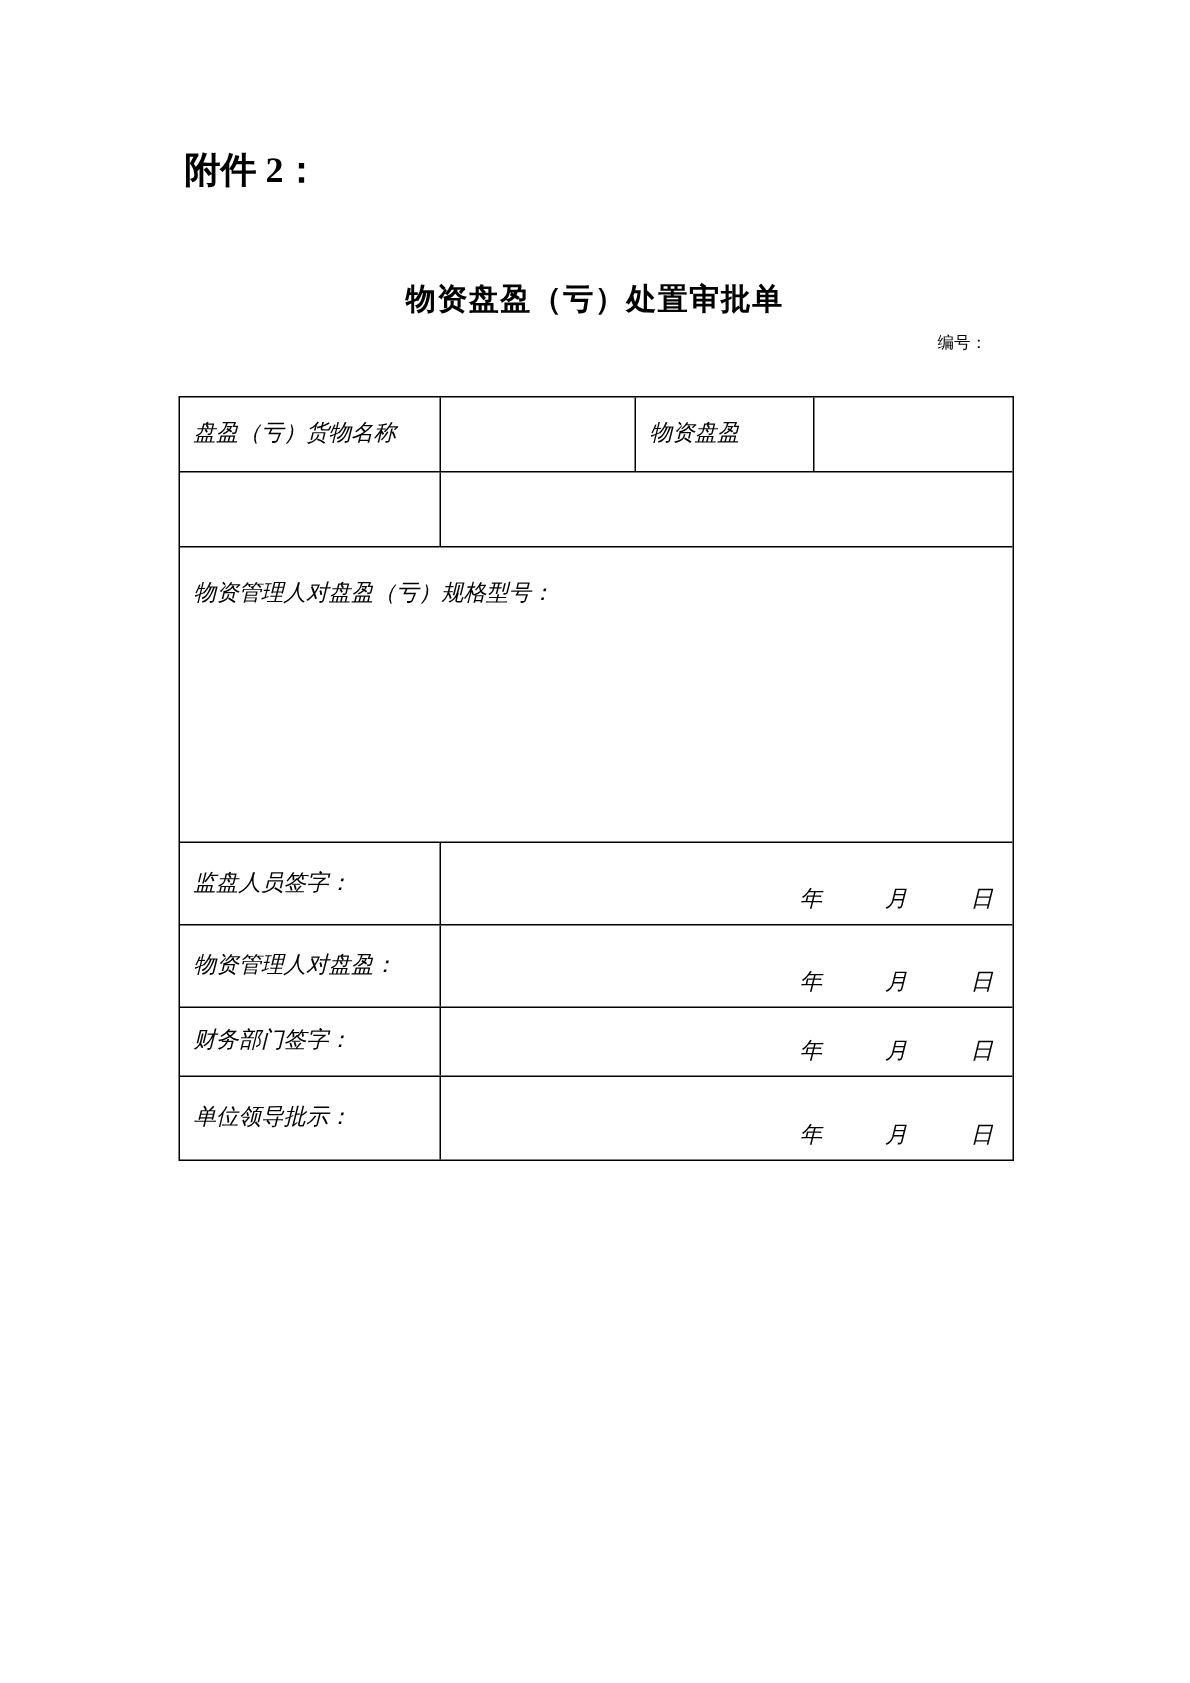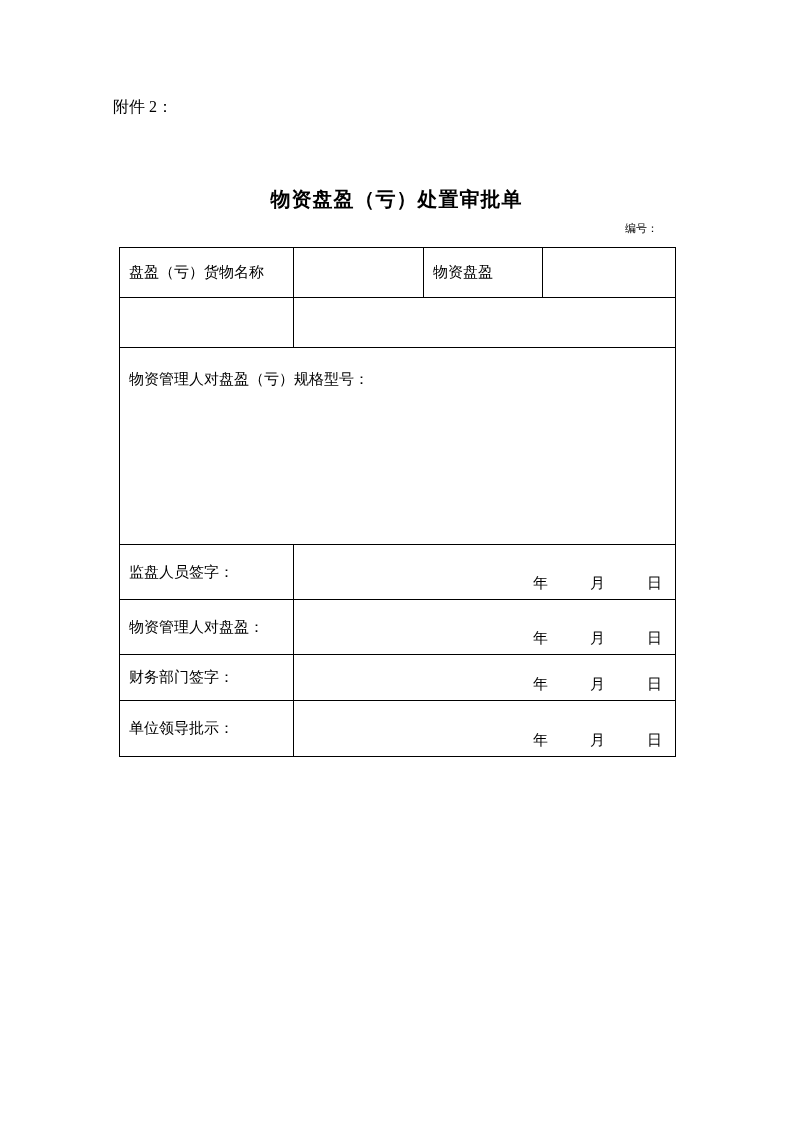--- a/index.html
+++ b/index.html
@@ -9,24 +9,24 @@
     width: 793px;
     height: 1122px;
     background: #ffffff;
     font-family: "Liberation Serif", "DejaVu Serif", serif;
     color: #000000;
     margin: 0 auto;
     overflow: hidden;
   }
   .attachment-label {
     position: absolute;
-    left: 113px;
+    left: 123px;
     top: 97px;
-    font-size: 16px;
-    font-weight: normal;
+    font-size: 24px;
+    font-weight: bold;
   }
   .form-title {
     position: absolute;
     left: 0;
     top: 186px;
     width: 793px;
     text-align: center;
     font-size: 20px;
     font-weight: bold;
     letter-spacing: 1px;
@@ -37,25 +37,26 @@
     left: 119px;
     top: 221px;
     width: 557px;
     text-align: right;
     padding-right: 18px;
     font-size: 11px;
   }
   .form-table {
     position: absolute;
     left: 119px;
-    top: 247px;
+    top: 264px;
     width: 557px;
     border: 1.5px solid #000;
     font-size: 15px;
     line-height: 1.25;
+    font-style: italic;
   }
   .trow { display: grid; border-bottom: 1.5px solid #000; }
   .trow.last { border-bottom: none; }
   .cols-4 { grid-template-columns: 174px 130px 119px 1fr; }
   .cols-2 { grid-template-columns: 174px 1fr; }
   .h50 { height: 50px; }
   .h55 { height: 55px; }
   .h46 { height: 46px; }
   .cell {
     border-right: 1.5px solid #000;

